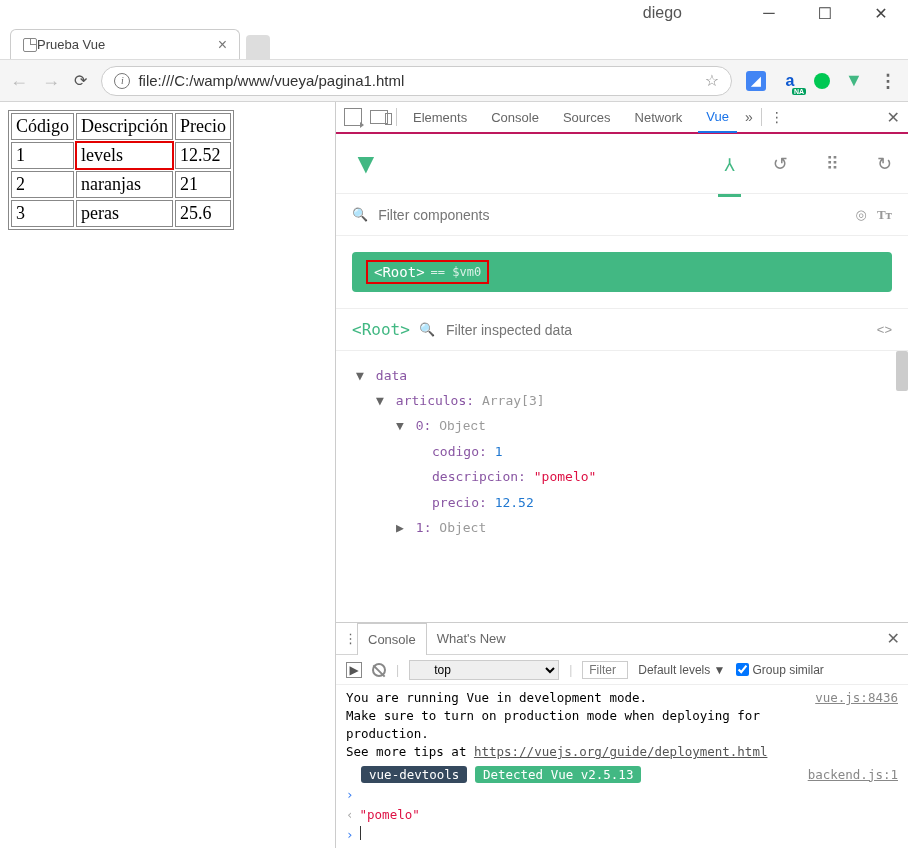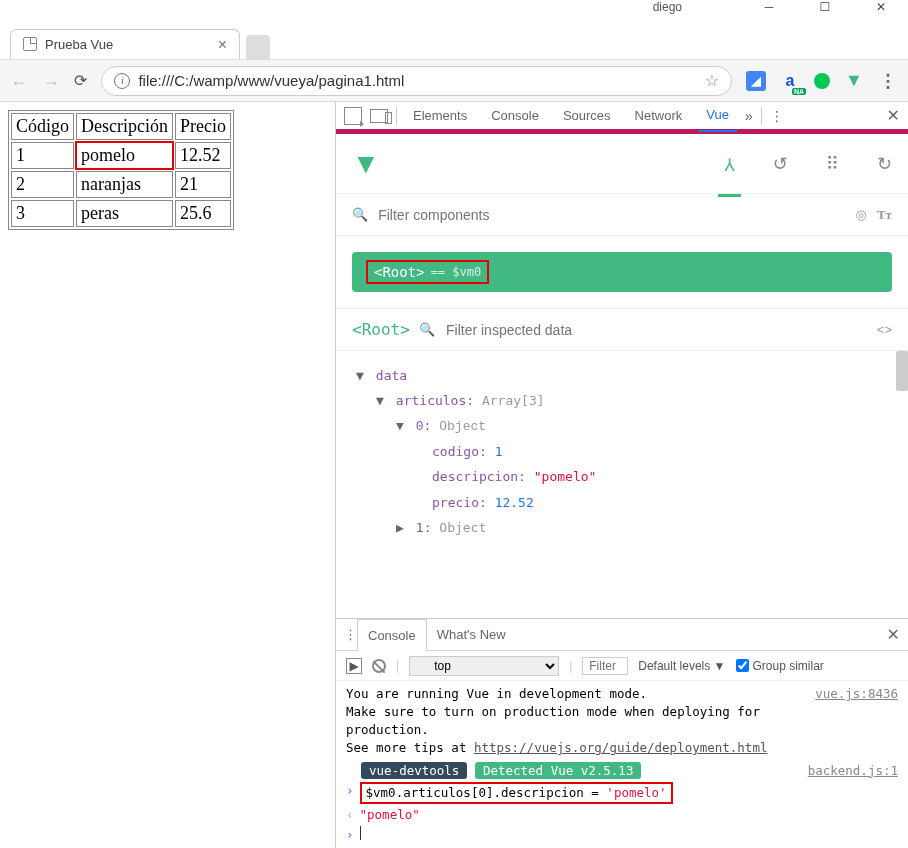--- a/index.html
+++ b/index.html
@@ -1,27 +1,27 @@
 <!DOCTYPE html>
 <html><head>
   <meta charset="utf-8">
   <style>
     * { box-sizing: border-box; margin: 0; padding: 0; }
     body { font-family: "Segoe UI", Arial, sans-serif; font-size: 13px; background: #fff; width: 908px; height: 848px; overflow: hidden; }
     
     
-    .window-titlebar { height: 26px; display: flex; align-items: flex-start; justify-content: flex-end; padding: 0 20px; font-size: 12px; color: #555; }
+    .window-titlebar { height: 26px; display: flex; align-items: center; justify-content: flex-end; padding: 0 20px; font-size: 16px; color: #555; }
     .win-user { margin-right: 80px; }
     .win-controls { display: flex; gap: 42px; align-items: center; }
     .win-btn { width: 14px; height: 14px; display: inline-flex; align-items: center; justify-content: center; color: #444; }
     
     
     .tab-strip { height: 34px; background: #fff; display: flex; align-items: flex-end; padding-left: 10px; border-bottom: 1px solid #ddd; }
     .browser-tab { display: flex; align-items: center; height: 30px; padding: 0 12px; border: 1px solid #ccc; border-bottom: none; border-top-left-radius: 6px; border-top-right-radius: 6px; background: #fff; width: 230px; justify-content: space-between; font-size: 13px; color: #444; }
-    .tab-left { display: flex; align-items: flex-start; gap: 8px; }
+    .tab-left { display: flex; align-items: center; }
     .tab-favicon { width: 14px; height: 14px; border: 1px solid #888; border-radius: 2px; position: relative; }
     .tab-favicon::after { content: ""; position: absolute; top: 0; right: 0; width: 5px; height: 5px; border-left: 1px solid #888; border-bottom: 1px solid #888; }
     .tab-close { color: #777; font-size: 16px; }
     .tab-extra { width: 24px; height: 24px; margin-left: 6px; background: #ddd; border-radius: 4px 4px 0 0; }
     
     
     .omnibox-bar { height: 42px; display: flex; align-items: center; padding: 0 10px; gap: 14px; border-bottom: 1px solid #d4d4d4; background: #f5f5f5; }
     .nav-arrow { color: #bbb; font-size: 18px; }
     .reload-icon { color: #555; font-size: 16px; }
     .omnibox { flex: 1; display: flex; align-items: center; border: 1px solid #ccc; border-radius: 18px; background: #fff; height: 30px; padding: 0 12px; }
@@ -41,21 +41,21 @@
     .main-area { display: flex; height: calc(848px - 26px - 34px - 42px); }
     .page-content { width: 335px; padding: 8px; }
     
     
     .page-table { border-collapse: separate; border-spacing: 2px; border: 1px solid #888; font-family: "Times New Roman", serif; font-size: 18px; }
     .page-table th, .page-table td { border: 1px solid #888; padding: 2px 4px; text-align: left; font-weight: normal; }
     .page-table .highlighted { outline: 2px solid #e30000; outline-offset: -1px; }
     
     
     .devtools { flex: 1; border-left: 1px solid #ccc; display: flex; flex-direction: column; background: #fff; }
-    .devtools-header { height: 32px; display: flex; align-items: center; border-bottom: 5px solid #be185d; padding: 0 8px; gap: 8px; font-size: 13px; color: #666; }
+    .devtools-header { height: 32px; display: flex; align-items: center; border-bottom: 2px solid #be185d; padding: 0 8px; gap: 8px; font-size: 13px; color: #666; }
     .dt-inspect { width: 18px; height: 18px; border: 1px solid #888; display: inline-flex; align-items: center; justify-content: center; position: relative; }
     .dt-inspect::after { content: ""; position: absolute; bottom: -3px; right: -3px; width:0;height:0;border-left:4px solid #888; border-top:3px solid transparent; border-bottom:3px solid transparent; }
     .dt-device { width: 18px; height: 14px; border: 1px solid #888; position: relative; }
     .dt-device::after { content: ""; position: absolute; right: -5px; top: 2px; width: 5px; height: 10px; border: 1px solid #888; }
     .dt-sep { width: 1px; height: 18px; background: #ccc; }
     .dt-tab { padding: 0 8px; height: 32px; display: flex; align-items: center; cursor: default; }
     .dt-tab.active { color: #1a73e8; border-bottom: 2px solid #1a73e8; }
     .dt-more { font-size: 14px; }
     .dt-menu { font-size: 14px; }
     .dt-close { font-size: 16px; margin-left: auto; color: #666; }
@@ -165,21 +165,21 @@
   <div class="page-content">
     <table class="page-table">
       <tbody>
           <tr>
         <th>Código</th>
         <th>Descripción</th>
         <th>Precio</th>
       </tr>
       <tr>
         <td>1</td>
-        <td class="highlighted">pomelo</td>
+        <td class="highlighted">levels</td>
         <td>12.52</td>
       </tr>
       <tr>
         <td>2</td>
         <td>naranjas</td>
         <td>21</td>
       </tr>
       <tr>
         <td>3</td>
         <td>peras</td>
@@ -276,21 +276,20 @@
 Make sure to turn on production mode when deploying for production.
 See more tips at </span><span class="console-link2">https://vuejs.org/guide/deployment.html</span></span>
             <span class="console-link">vue.js:8436</span>
           </div>
           <div class="console-line" style="margin-top:4px;">
             <span class="console-msg">&nbsp;&nbsp;<span class="badge-vdev">vue-devtools</span> <span class="badge-detected">Detected Vue v2.5.13</span></span>
             <span class="console-link">backend.js:1</span>
           </div>
           <div class="console-input-line">
             <span class="prompt">›</span>
-            <span class="hl-red"><span>$vm0.articulos[0].descripcion = </span><span class="val-str">'pomelo'</span></span>
           </div>
           <div class="console-input-line">
             <span class="prompt-out">‹</span>
             <span class="val-str">"pomelo"</span>
           </div>
           <div class="console-input-line">
             <span class="prompt">›</span>
             <span class="cursor"></span>
           </div>
         </div>

